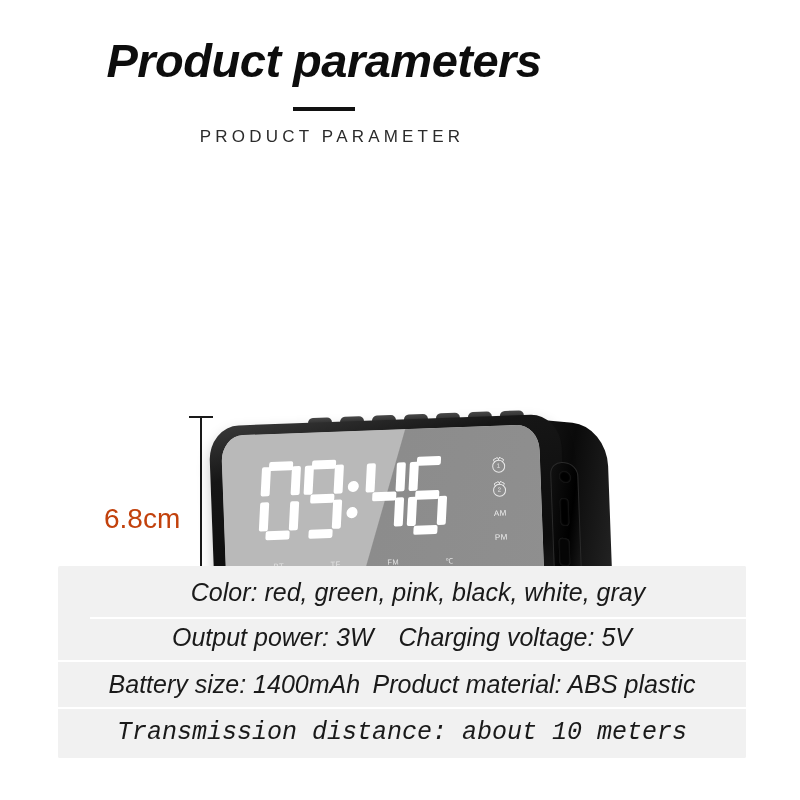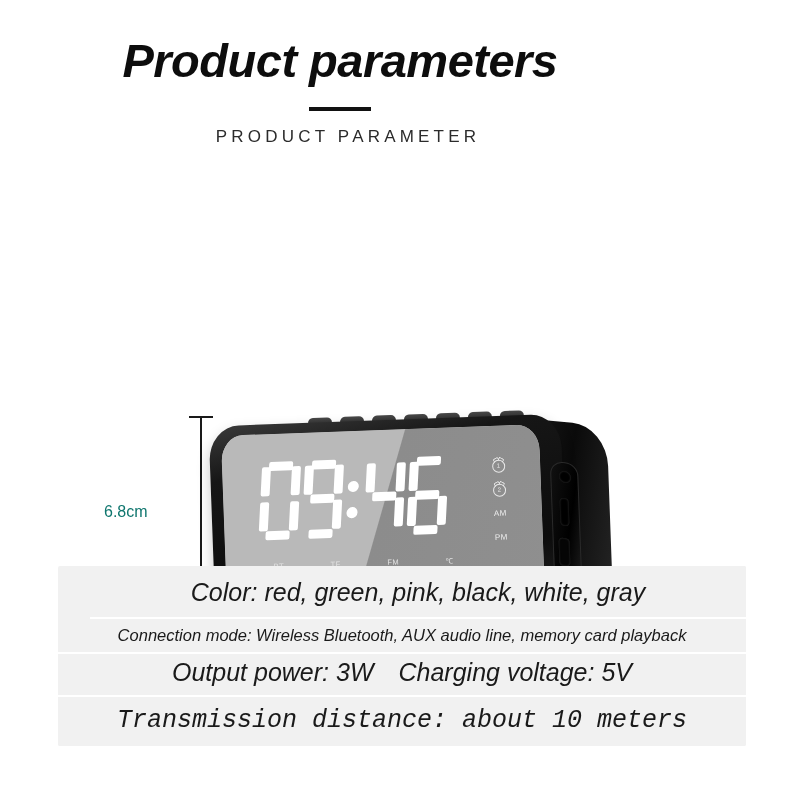--- a/index.html
+++ b/index.html
@@ -12,21 +12,21 @@
     height: 800px;
     position: relative;
     overflow: hidden;
     font-family: "Liberation Sans", sans-serif;
     color: #111111;
   }
 
   
   .header {
     position: absolute;
-    left: 16px;
+    left: 0;
     top: 0;
     width: 648px;
     text-align: center;
   }
   .page-title {
     margin: 0;
     padding-top: 36px;
     font-size: 47px;
     font-weight: bold;
     font-style: italic;
@@ -73,22 +73,22 @@
     width: 24px;
     height: 2px;
     background: #1a1a1a;
   }
   .dim-v-cap.top { top: 226px; }
   .dim-v-cap.bot { top: 439px; }
   .dim-label-height {
     position: absolute;
     left: 104px;
     top: 313px;
-    font-size: 16px;
-    color: #0f766e;
+    font-size: 28px;
+    color: #c2410c;
     letter-spacing: 0px;
   }
 
   .dim-h-wrap { position: absolute; left: 0; top: 0; width: 800px; height: 330px; }
 
   .dim-label-width {
     position: absolute;
     left: 333px;
     top: 473px;
     font-size: 24px;
@@ -480,16 +480,16 @@
     </div>
 
     <div class="base-lip">
       <div class="base-logo">GOOJODOQ</div>
     </div>
   </div>
 </div>
 
 <div class="spec-table">
   <div class="spec-row r0">Color: red, green, pink, black, white, gray</div>
-  <div class="spec-row r1">Connection mode: Wireless Bluetooth, AUX audio line, memory card playback</div>
   <div class="spec-row r2">Output power: 3W Charging voltage: 5V</div>
+  <div class="spec-row r3">Battery size: 1400mAh Product material: ABS plastic</div>
   <div class="spec-row r4">Transmission distance: about 10 meters</div>
 </div>
 
 </body></html>

